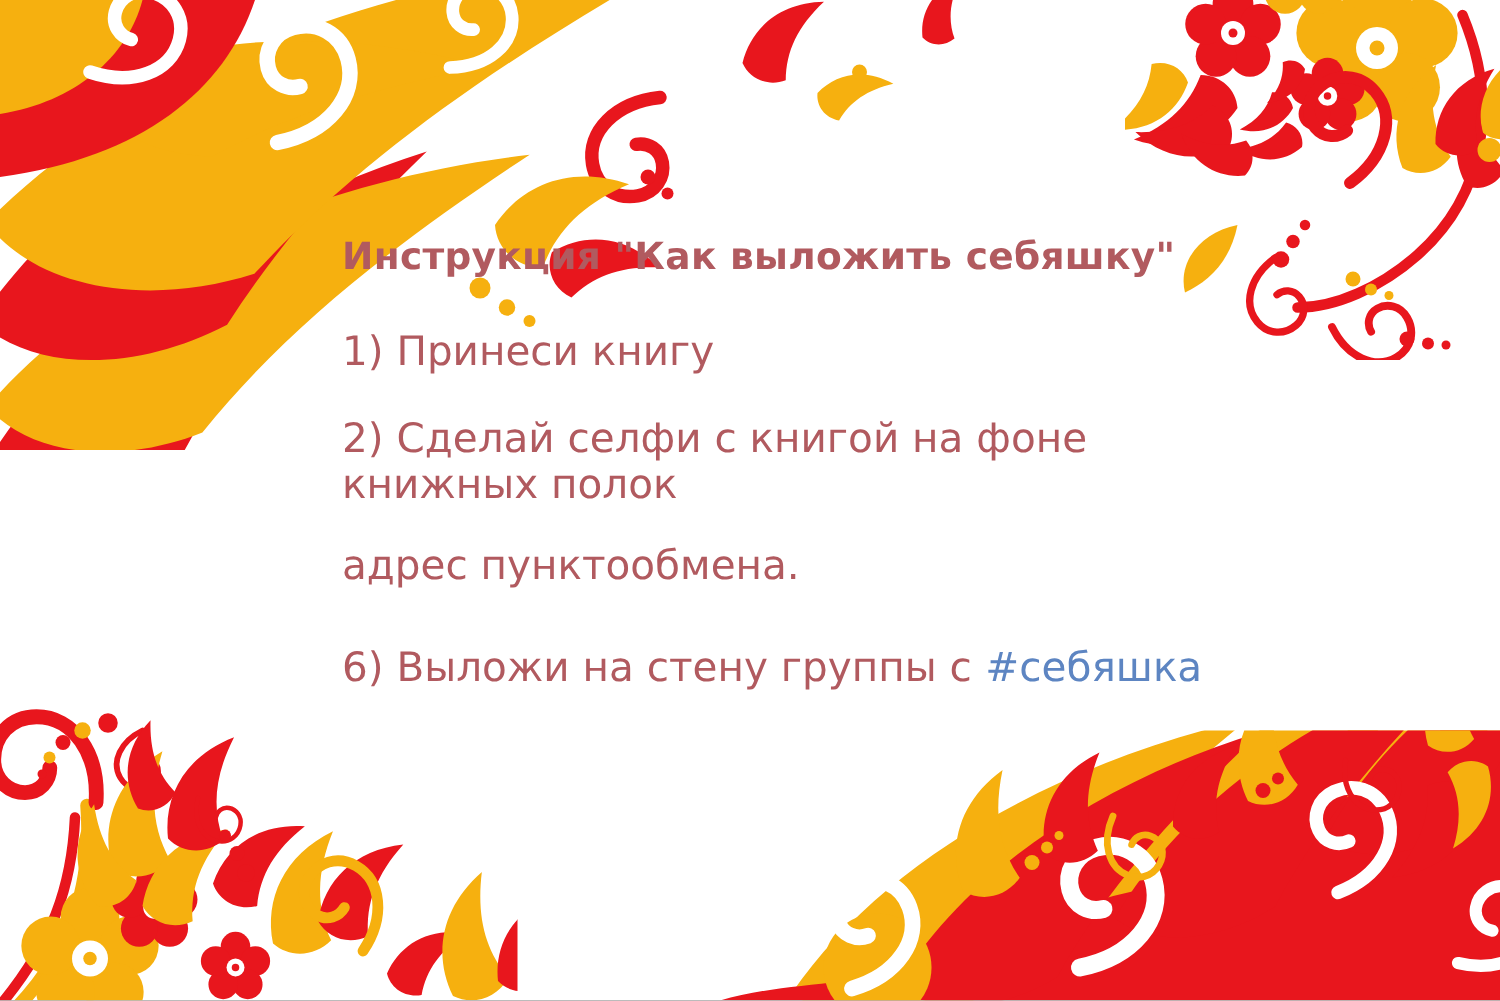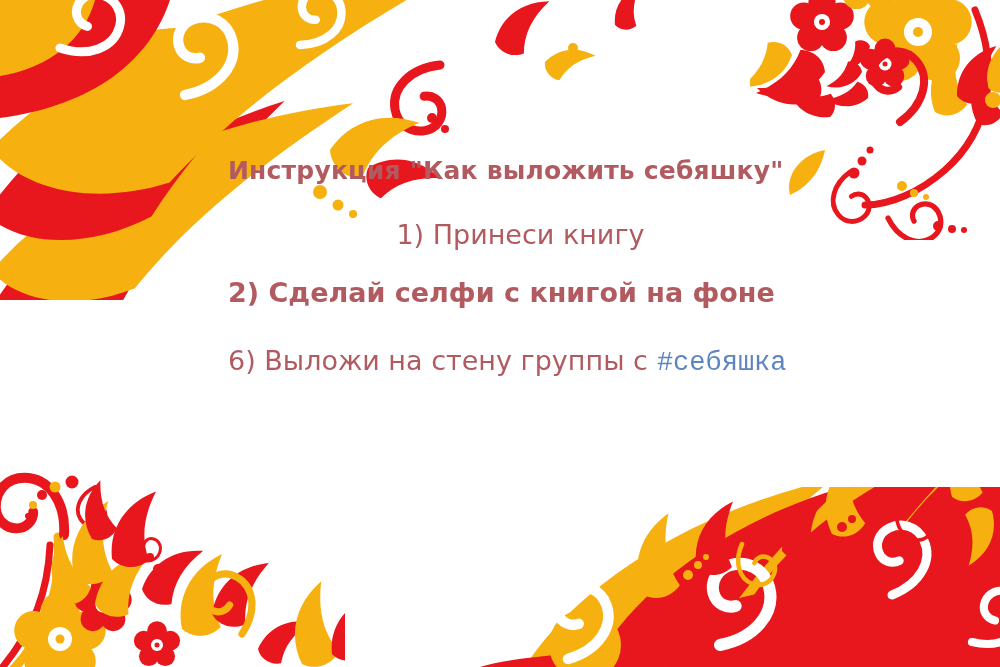--- a/index.html
+++ b/index.html
@@ -24,24 +24,24 @@
     color:#b15a5f;
   }
   .poster-title {
     font-size:25px;
     font-weight:bold;
     letter-spacing:0.2px;
     margin-bottom:34px;
     white-space:nowrap;
   }
   .step { font-size:27px; line-height:31px; }
-  .step-1 { margin-bottom:27px;text-align:center; }
-  .step-2 { margin-bottom:23px;font-weight:bold; }
+  .step-1 { margin-bottom:27px; }
+  .step-2 { margin-bottom:23px; }
   .step-3 { margin-bottom:37px; }
-  .hashtag { color:#5d85c2; margin-left:9px;font-family:Liberation Mono, monospace; }
+  .hashtag { color:#5d85c2; margin-left:9px; }
 </style>
 </head>
 <body>
 
 <div class="poster">
 
   <svg width="0" height="0" style="position:absolute" aria-hidden="true">
     <defs>
       <path id="swoosh" d="M0,20 C70,-30 180,-50 290,-36 C210,-8 150,20 100,58 C55,64 14,48 0,20 Z"></path>
       <path id="leaf" d="M0,0 C2,-30 22,-55 58,-62 C40,-38 34,-16 38,8 C24,16 8,12 0,0 Z"></path>
@@ -209,23 +209,25 @@
 
   <div class="text-block">
     <div class="poster-title">Инструкция "Как выложить себяшку"</div>
 
     <div class="step step-1">
       <div>1) Принеси книгу</div>
     </div>
 
     <div class="step step-2">
       <div>2) Сделай селфи с книгой на фоне</div>
+      <div>книжных полок</div>
     </div>
 
     <div class="step step-3">
+      <div>адрес пунктообмена.</div>
     </div>
 
     <div class="step step-4">
       <div><span>6) Выложи на стену группы с</span><span class="hashtag">#себяшка</span></div>
     </div>
   </div>
 
 </div>
 
 </body></html>

